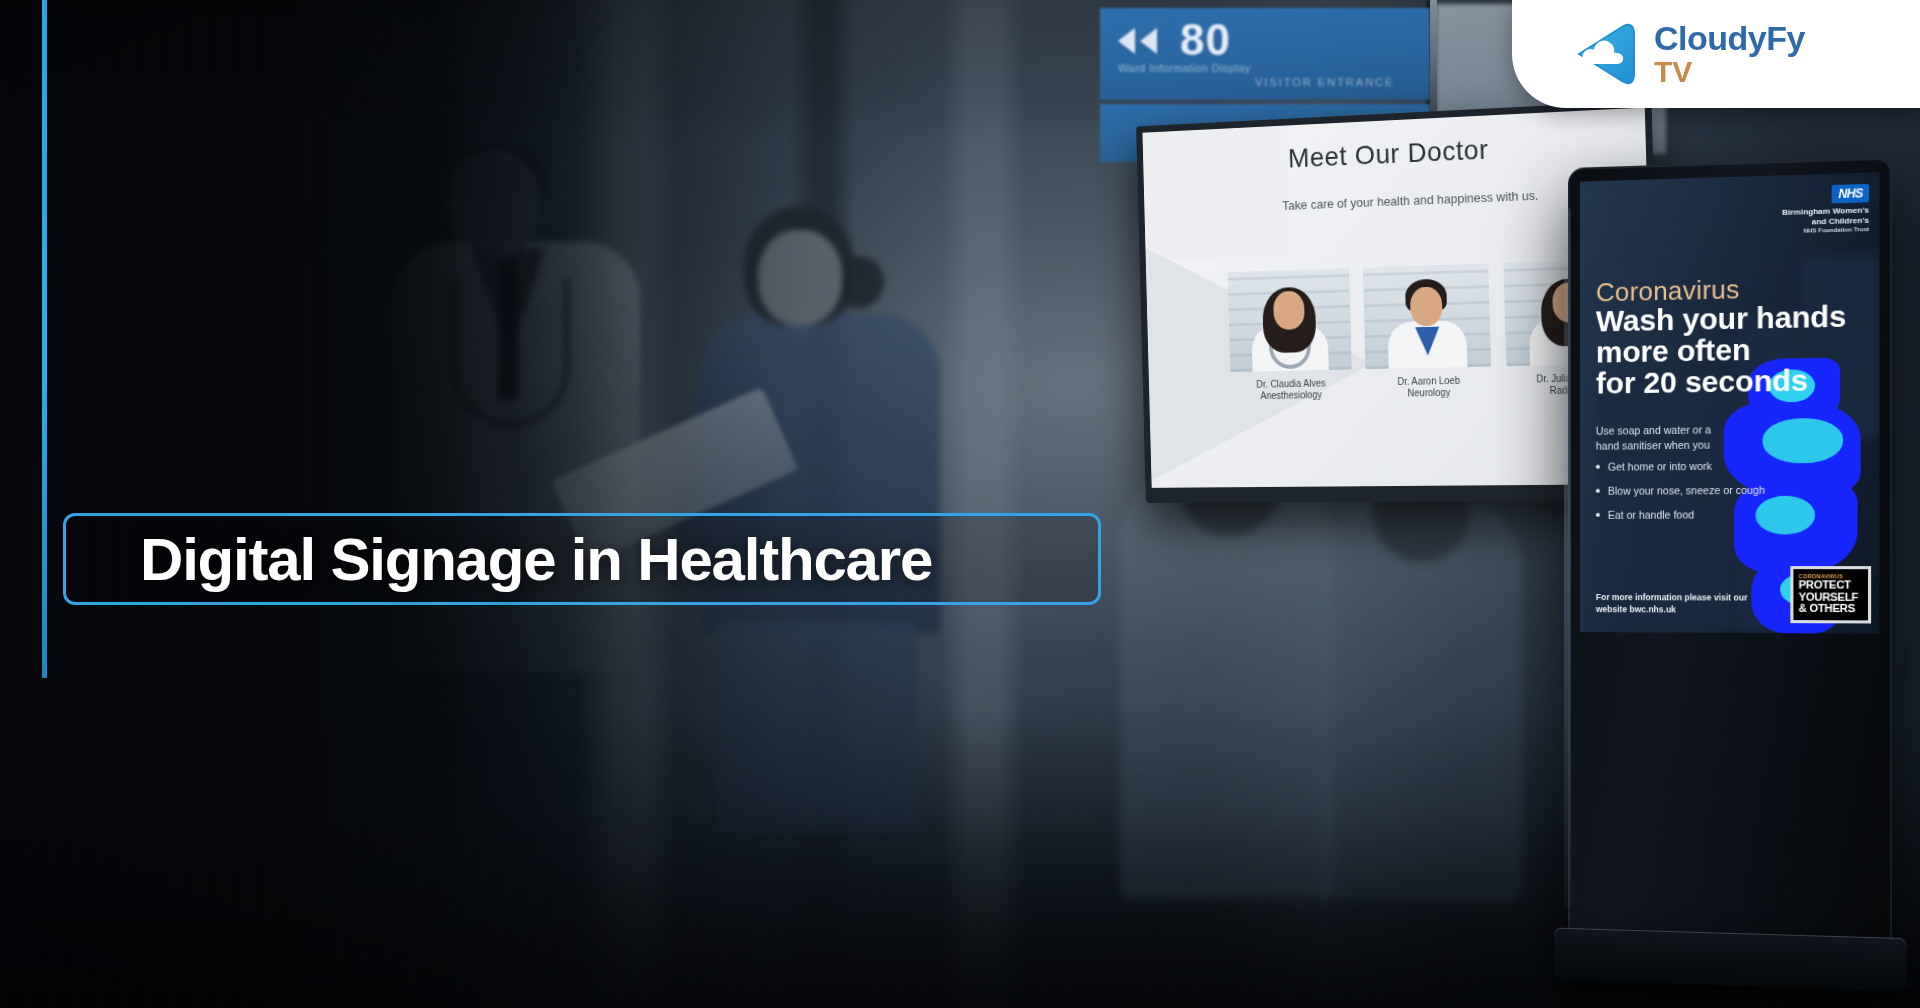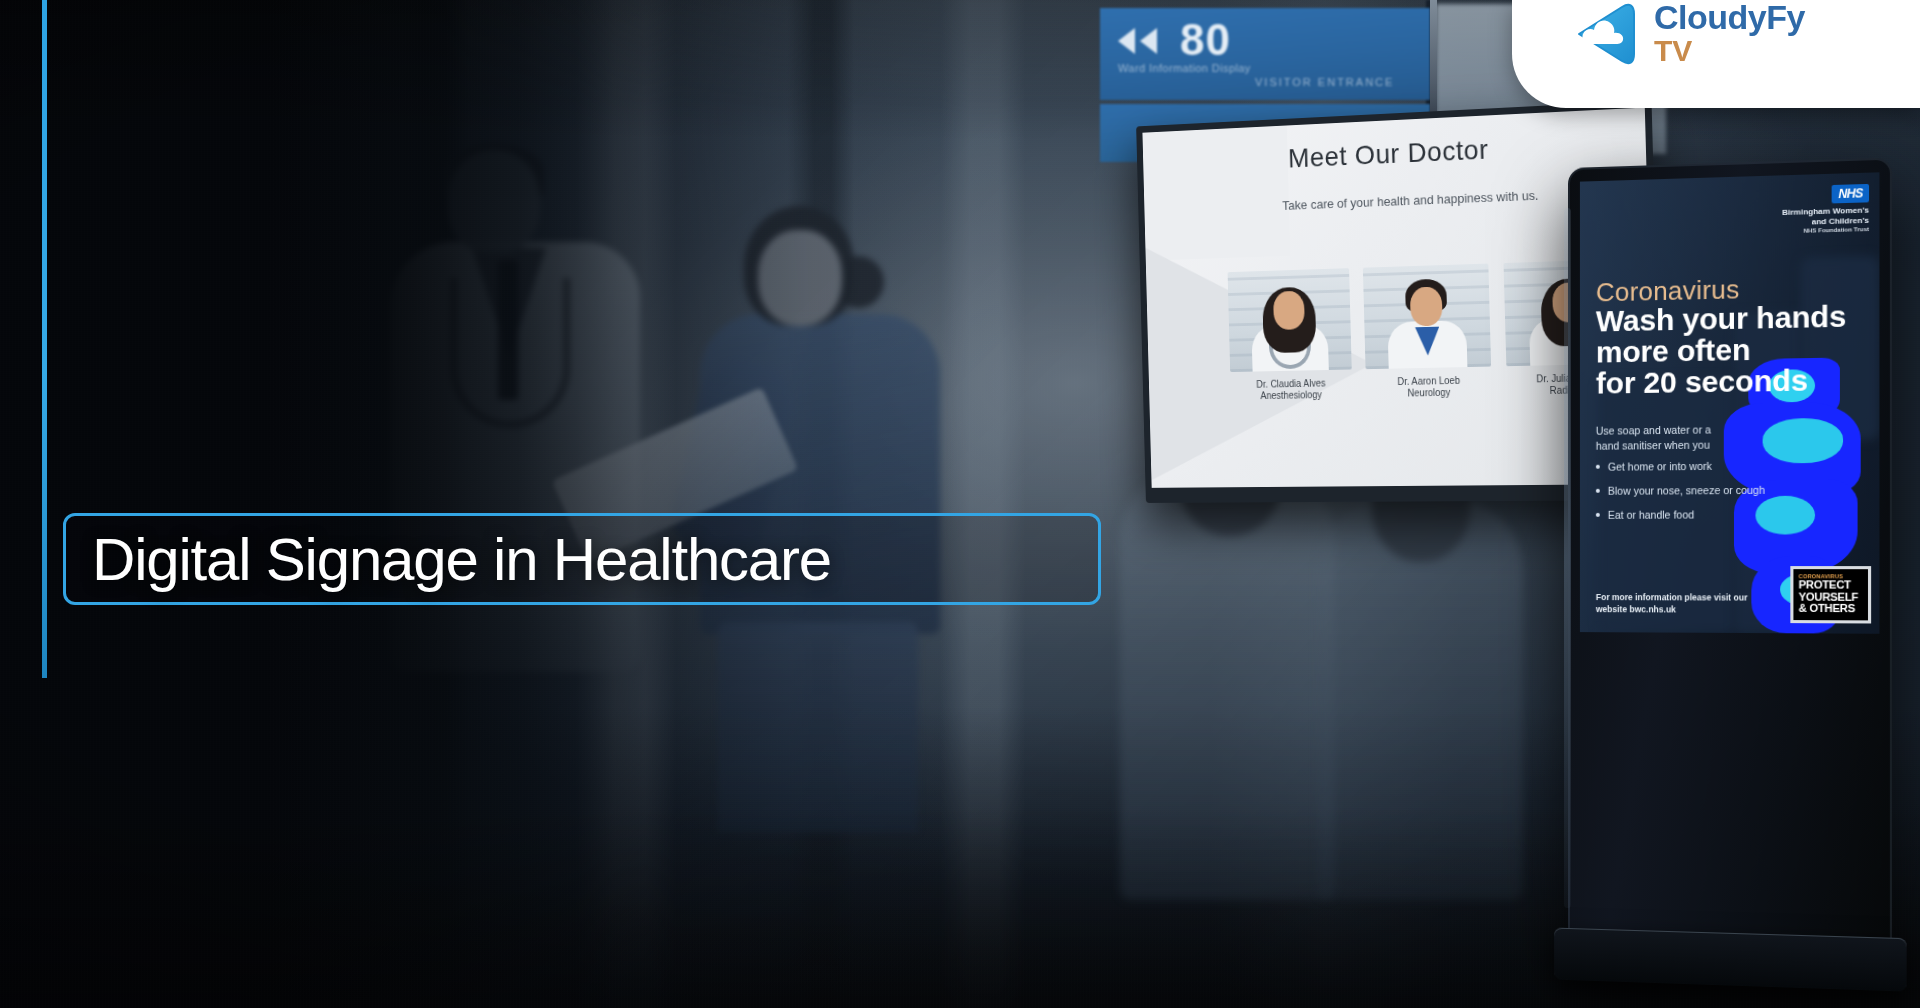--- a/index.html
+++ b/index.html
@@ -266,41 +266,41 @@
       color:#eaf1f8; line-height:1.4; }
   .badge { position:absolute; right:8px; bottom:10px; width:78px; border:3px solid #d9dde2;
       background:#000; padding:4px 5px 6px; }
   .badge .b-top { font-size:5.5px; font-weight:700; color:#e6a24e; letter-spacing:.2px; }
   .badge .b-main { font-size:11px; font-weight:700; color:#fff; line-height:1.02; letter-spacing:-.3px; }
 
   
   .logo-plate {
     position:absolute; right:0; top:0; width:408px; height:108px;
     background:#fff; border-bottom-left-radius:54px;
-    display:flex; align-items:flex-start; gap:16px; padding-left:58px;
+    display:flex; align-items:center; gap:16px; padding-left:58px;
     box-shadow:0 6px 22px rgba(0,0,0,.35);
   }
   .logo-mark { width:68px; height:68px; position:relative; flex:0 0 auto; }
   .logo-text { line-height:1; }
   .logo-text .l1 { font-size:34px; font-weight:700; color:#2f6aa8; letter-spacing:-.5px; }
   .logo-text .l2 { font-size:30px; font-weight:700; color:#c98b4b; letter-spacing:0; margin-top:2px; }
 
   
   .accent-line { position:absolute; left:42px; top:0; width:5px; height:678px;
       background:linear-gradient(180deg,#2ea3e3 0%,#36a9e6 55%,#1e85c0 100%); }
   .kicker { position:absolute; left:63px; top:430px; font-size:48px; font-weight:700;
       color:#3aa9e8; letter-spacing:-.5px; }
   .title-box {
     position:absolute; left:63px; top:513px; width:1038px; height:92px;
     border:3px solid #33a5e4; border-radius:12px;
     display:flex; align-items:center; padding-left:26px;
     background:rgba(4,7,11,.18);
   }
-  .title-box .t { font-size:60px; font-weight:400; color:#fff; letter-spacing:-1.2px;
-      white-space:nowrap; text-shadow:0 2px 14px rgba(0,0,0,.55); }
+  .title-box .t { font-size:60px; font-weight:700; color:#fff; letter-spacing:-1.2px;
+      white-space:nowrap; text-shadow:0 2px 14px rgba(0,0,0,.55);margin-left:48px; }
 </style>
 </head>
 <body>
 
 <div id="stage">
 
   <div class="bg">
     <div class="bg-base"></div>
     <div class="bg-walls"></div>
     <div class="bg-verticals"></div>

